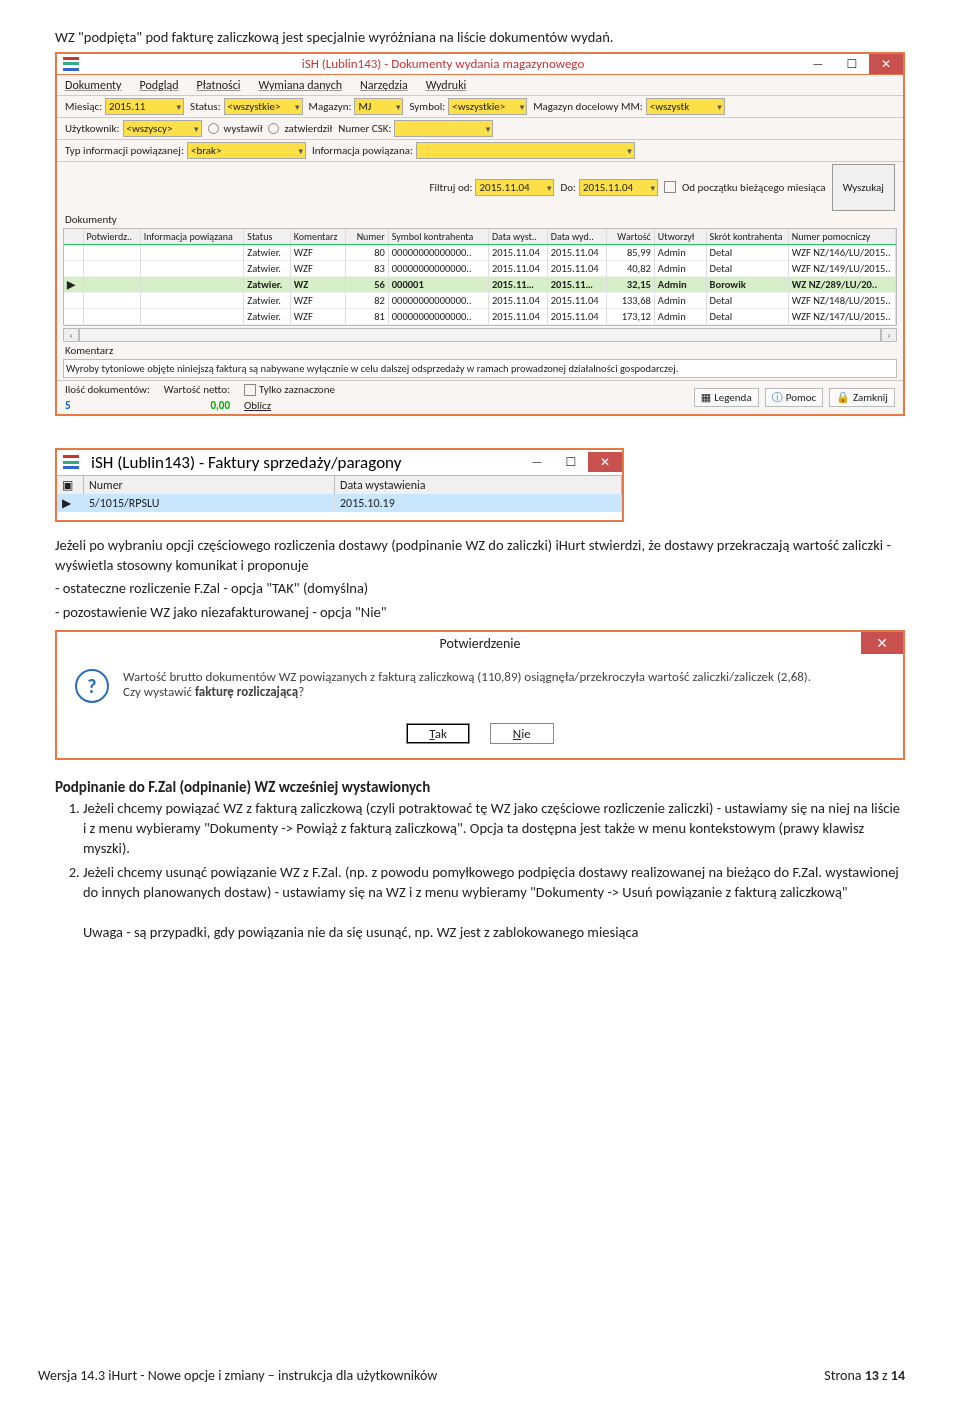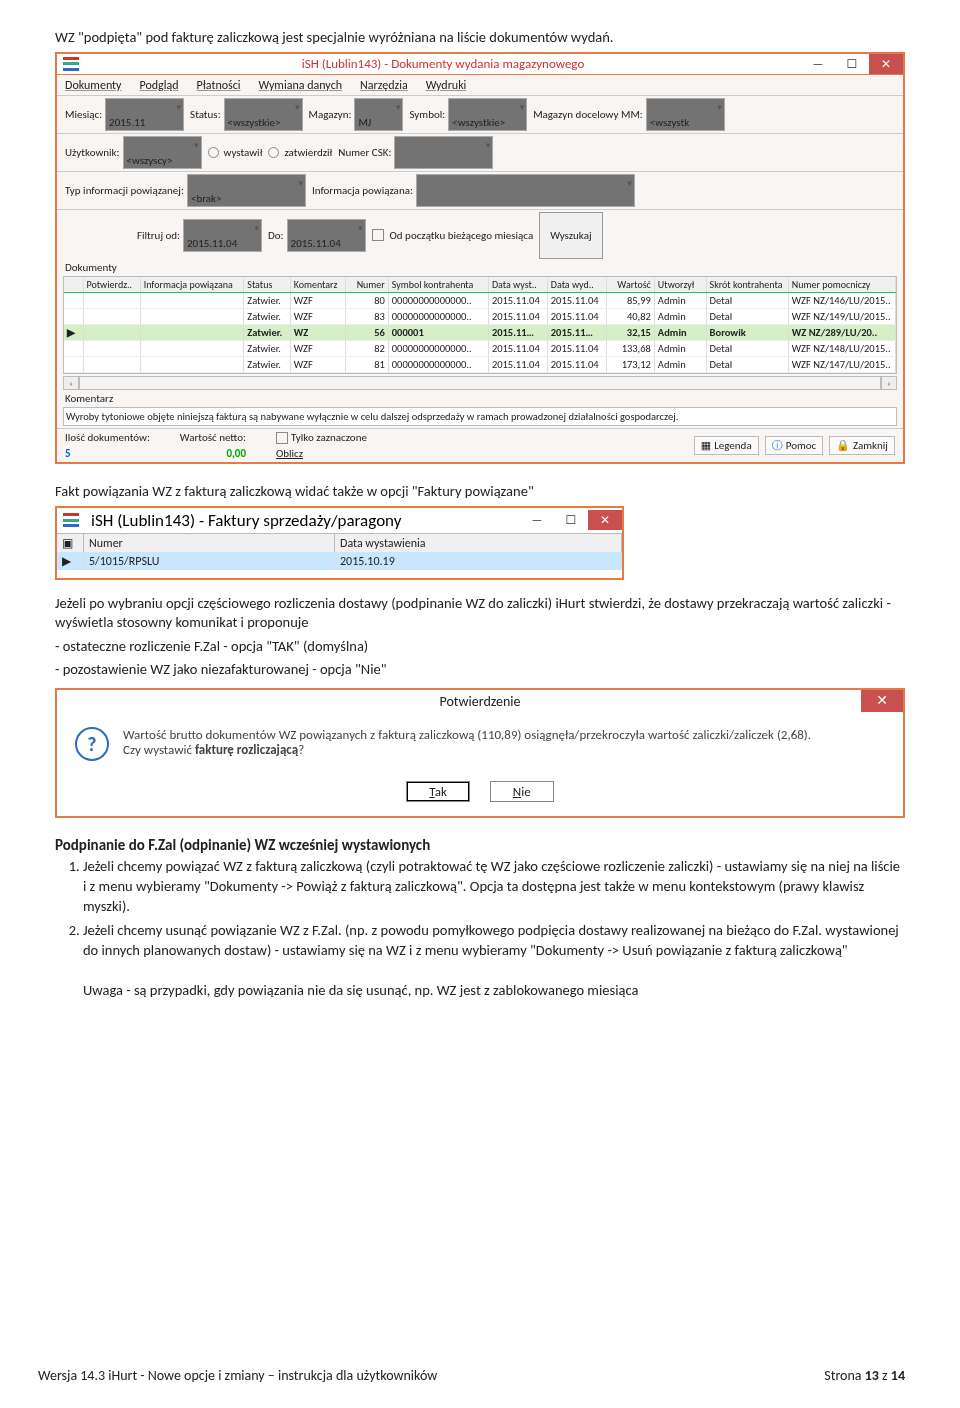--- a/index.html
+++ b/index.html
@@ -1,45 +1,45 @@
 <!DOCTYPE html>
 <html><head>
 <meta charset="utf-8">
 <style>
 html,body{margin:0;padding:0;font-family:Calibri,Arial,sans-serif;font-size:14.5px;color:#222;background:#fff}
 .page{width:960px;min-height:1408px;margin:0 auto;padding:28px 55px 20px 55px;box-sizing:border-box;position:relative}
 p{margin:0 0 4px 0;line-height:1.35}
-.app-window{border:2px solid #e87944;background:#f9f5f2;margin-bottom:18px}
+.app-window{border:2px solid #e87944;background:#f9f5f2;margin-bottom:32px}
 .titlebar{display:flex;align-items:center;background:#fff;border-bottom:1px solid #e87944}
 .titlebar .icon{width:16px;height:14px;margin:3px 6px;display:flex;flex-direction:column;justify-content:space-between}
 .titlebar .icon span{display:block;height:3px;background:#c33}
 .titlebar .icon span:nth-child(2){background:#3a8}
 .titlebar .icon span:nth-child(3){background:#36c}
 .titlebar-title{flex:1;text-align:center;font-size:13px;color:#c33}
 .winbtns{display:flex}
 .winbtn{width:34px;height:20px;display:flex;align-items:center;justify-content:center;font-size:12px;color:#333}
 .winbtn.close{background:#c8504f;color:#fff}
 .menubar{display:flex;gap:18px;padding:3px 8px;font-size:12px}
 .menubar span{text-decoration:underline;text-decoration-color:#999}
 .toolbar{display:flex;flex-wrap:wrap;align-items:center;gap:6px;padding:2px 8px;font-size:11px;border-top:1px solid #ccc}
 .field{display:flex;align-items:center;gap:3px}
-.combo{border:1px solid #aaa;background:#737373;padding:16px 14px 0 3px;font-size:11px;position:relative;min-width:60px;height:15px;line-height:15px}
+.combo{border:1px solid #aaa;background:#fde047;padding:0 14px 0 3px;font-size:11px;position:relative;min-width:60px;height:15px;line-height:15px}
 .combo::after{content:"▾";position:absolute;right:2px;top:0;font-size:9px;color:#555}
 .radio{width:9px;height:9px;border:1px solid #888;border-radius:50%;display:inline-block;vertical-align:middle;margin-right:2px}
 .checkbox{width:10px;height:10px;border:1px solid #888;display:inline-block;vertical-align:middle;margin-right:3px}
 .btn{border:1px solid #999;background:#f0f0f0;padding:16px 10px;font-size:11px}
 .grid-wrap{border:1px solid #bbb;margin:2px 6px;background:#fff}
 .grid-head{display:flex;background:#f0f0f0;border-bottom:1px solid #22c55e;font-size:10px}
 .grid-head div,.grid-row div{padding:1px 3px;border-right:1px solid #ddd;overflow:hidden;white-space:nowrap}
 .grid-row{display:flex;font-size:10.5px;border-bottom:1px solid #eee}
 .grid-row.sel{background:#d6efc8;font-weight:bold}
 .c0{width:14px}.c1{width:56px}.c2{width:108px}.c3{width:44px}.c4{width:54px}.c5{width:40px;text-align:right}.c6{width:104px}.c7{width:58px}.c8{width:58px}.c9{width:46px;text-align:right}.c10{width:50px}.c11{width:84px}.c12{width:112px}
 .komentarz{margin:2px 6px;font-size:10.5px;border:1px solid #bbb;padding:2px;background:#fff}
 .statusbar{display:flex;align-items:center;gap:10px;padding:2px 8px;font-size:11px;border-top:1px solid #ccc;justify-content:space-between}
-.statusbar .left{display:flex;gap:30px;align-items:center}
+.statusbar .left{display:flex;gap:14px;align-items:center}
 .statusbar .right{display:flex;gap:6px}
 .linkbtn{border:1px solid #bbb;background:#fafafa;padding:1px 6px;font-size:11px;display:flex;align-items:center;gap:3px}
 .mini-window{border:2px solid #e87944;width:565px;margin-bottom:14px}
 .mini-window .mtitle{display:flex;align-items:center;background:#fff}
 .mini-window .mtitle-text{flex:1;padding:2px 6px;font-size:17px;color:#000000}
 .mini-window .grid-head2{display:flex;background:#f0f0f0;font-size:12px;border-top:1px solid #bbb}
 .mini-window .grid-head2 div{padding:2px 5px;border-right:1px solid #bbb}
 .mini-window .grid-row2{display:flex;font-size:12px;background:#c9e6ff}
 .mini-window .grid-row2 div{padding:2px 5px;border-right:1px solid #ddd}
 .dialog{border:2px solid #e87944;background:#fff;margin:8px 0 18px 0}
@@ -135,21 +135,21 @@
     <div class="field">
           <span>Typ informacji powiązanej:</span>
           <div class="combo" style="min-width:100px">&lt;brak&gt;</div>
         </div>
     <div class="field">
           <span>Informacja powiązana:</span>
           <div class="combo" style="min-width:200px"></div>
         </div>
   </div>
 
-  <div class="toolbar" style="justify-content:flex-start;padding-left:80px">
+  <div class="toolbar" style="justify-content:flex-end;padding-left:80px">
     <div class="field">
           <span>Filtruj od:</span>
           <div class="combo">2015.11.04</div>
         </div>
     <div class="field">
           <span>Do:</span>
           <div class="combo">2015.11.04</div>
         </div>
     <div class="field">
           <span class="checkbox"></span>
@@ -287,21 +287,20 @@
             <span>Pomoc</span>
           </div>
       <div class="linkbtn">
             <span style="color:#c90">🔒</span>
             <span>Zamknij</span>
           </div>
     </div>
   </div>
 </div>
 
-<p>Fakt powiązania WZ z fakturą zaliczkową widać także w opcji "Faktury powiązane"</p>
 
 <div class="mini-window">
   <div class="mtitle">
     <div class="icon" style="width:16px;height:14px;margin:3px 6px;display:flex;flex-direction:column;justify-content:space-between">
           <span style="height:3px;background:#c33;display:block"></span>
           <span style="height:3px;background:#3a8;display:block"></span>
           <span style="height:3px;background:#36c;display:block"></span>
         </div>
     <div class="mtitle-text">iSH (Lublin143) - Faktury sprzedaży/paragony</div>
     <div class="winbtns">

